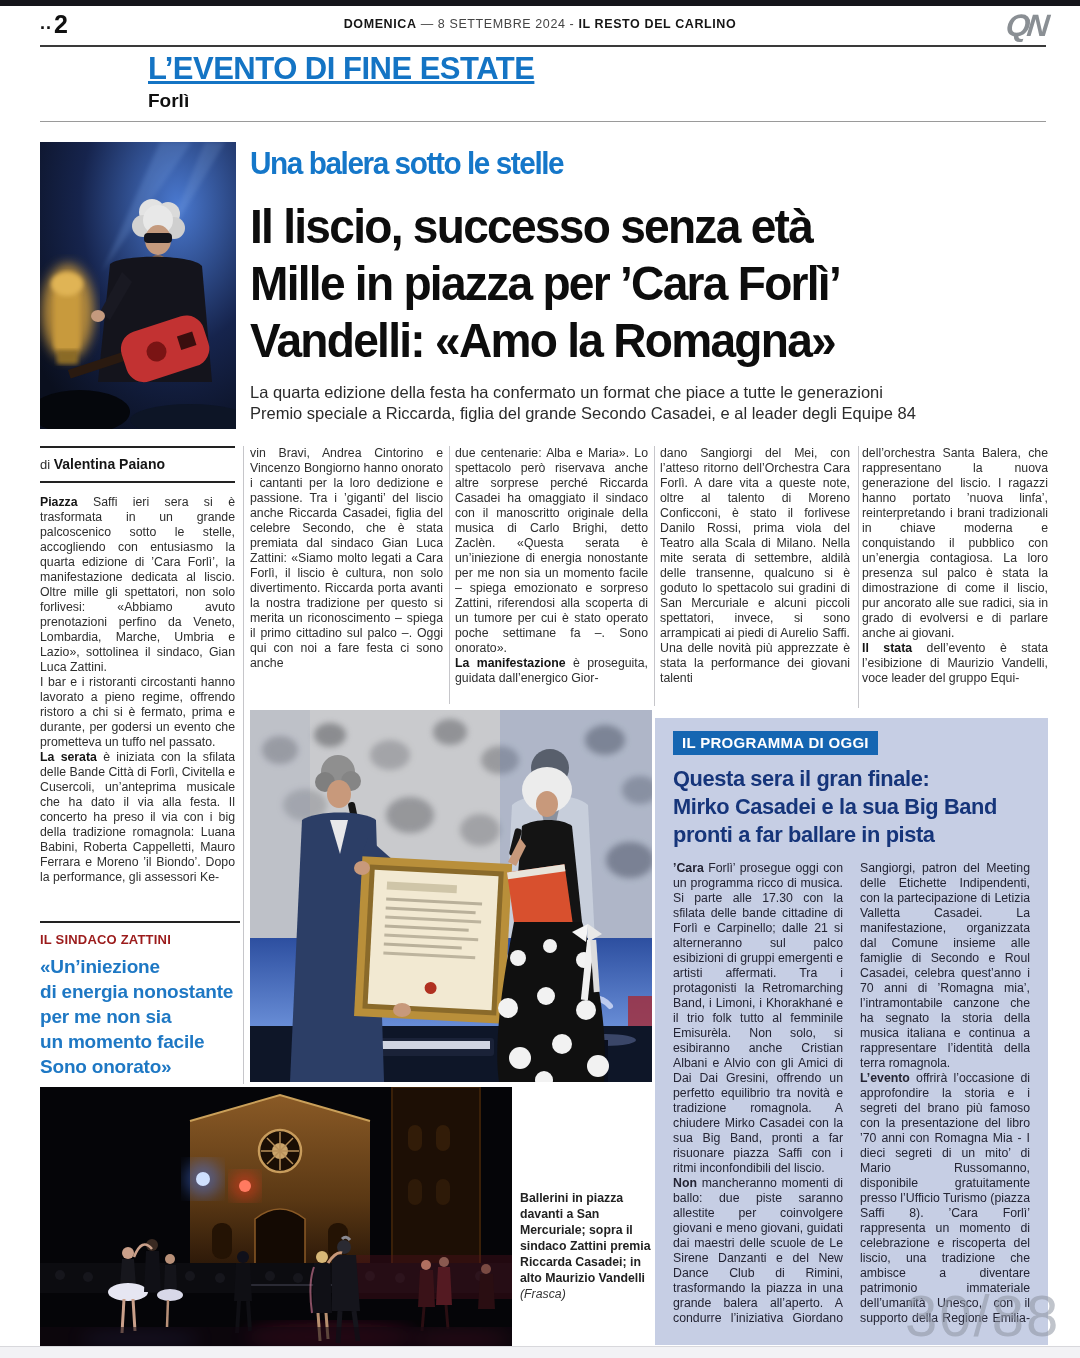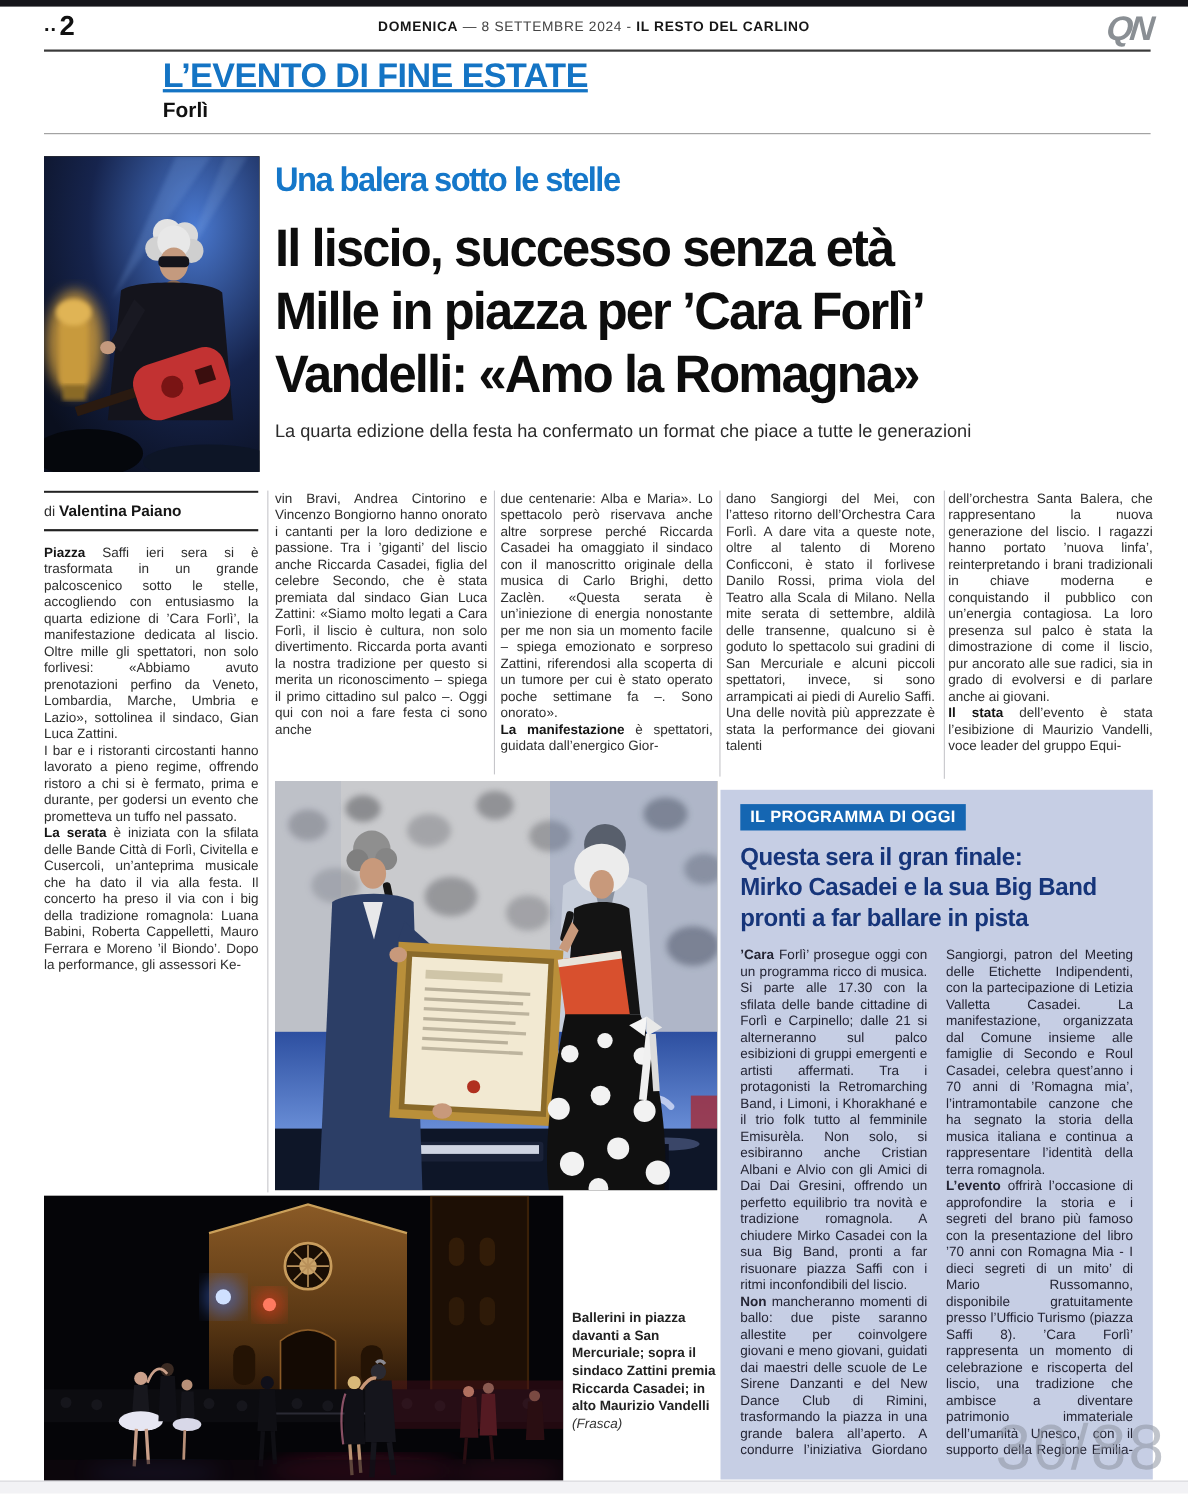--- a/index.html
+++ b/index.html
@@ -129,52 +129,61 @@
     </svg>
   </figure>
 
   <h2 class="abs deck" style="margin:0;"><span class="squeeze">Una balera sotto le stelle</span></h2>
   <h1 class="abs hline hl1" style="margin:0;"><span class="squeeze">Il liscio, successo senza età</span></h1>
   <h1 class="abs hline hl2" style="margin:0;"><span class="squeeze">Mille in piazza per ’Cara Forlì’</span></h1>
   <h1 class="abs hline hl3" style="margin:0;text-align:center;"><span class="squeeze">Vandelli: «Amo la Romagna»</span></h1>
 
   <div class="abs standfirst">
     <div>La quarta edizione della festa ha confermato un format che piace a tutte le generazioni</div>
+    <div>Premio speciale a Riccarda, figlia del grande Secondo Casadei, e al leader degli Equipe 84</div>
   </div>
 
   <div class="abs col col1">
     <div class="byline"><span>di </span><b>Valentina Paiano</b></div>
     <p><b>Piazza</b><span> Saffi ieri sera si è trasformata in un grande palcoscenico sotto le stelle, accogliendo con entusiasmo la quarta edizione di ’Cara Forlì’, la manifestazione dedicata al liscio. Oltre mille gli spettatori, non solo forlivesi: «Abbiamo avuto prenotazioni perfino da Veneto, Lombardia, Marche, Umbria e Lazio», sottolinea il sindaco, Gian Luca Zattini.</span></p>
     <p><span>I bar e i ristoranti circostanti hanno lavorato a pieno regime, offrendo ristoro a chi si è fermato, prima e durante, per godersi un evento che prometteva un tuffo nel passato.</span></p>
     <p><b>La serata</b><span> è iniziata con la sfilata delle Bande Città di Forlì, Civitella e Cusercoli, un’anteprima musicale che ha dato il via alla festa. Il concerto ha preso il via con i big della tradizione romagnola: Luana Babini, Roberta Cappelletti, Mauro Ferrara e Moreno ’il Biondo’. Dopo la performance, gli assessori Ke-</span></p>
   </div>
 
   <div class="abs col col2">
     <p><span>vin Bravi, Andrea Cintorino e Vincenzo Bongiorno hanno onorato i cantanti per la loro dedizione e passione. Tra i ’giganti’ del liscio anche Riccarda Casadei, figlia del celebre Secondo, che è stata premiata dal sindaco Gian Luca Zattini: «Siamo molto legati a Cara Forlì, il liscio è cultura, non solo divertimento. Riccarda porta avanti la nostra tradizione per questo si merita un riconoscimento – spiega il primo cittadino sul palco –. Oggi qui con noi a fare festa ci sono anche</span></p>
   </div>
 
   <div class="abs col col3">
     <p><span>due centenarie: Alba e Maria». Lo spettacolo però riservava anche altre sorprese perché Riccarda Casadei ha omaggiato il sindaco con il manoscritto originale della musica di Carlo Brighi, detto Zaclèn. «Questa serata è un’iniezione di energia nonostante per me non sia un momento facile – spiega emozionato e sorpreso Zattini, riferendosi alla scoperta di un tumore per cui è stato operato poche settimane fa –. Sono onorato».</span></p>
-    <p><b>La manifestazione</b><span> è spettatori, guidata dall’energico Gior-</span></p>
+    <p><b>La manifestazione</b><span> è proseguita, guidata dall’energico Gior-</span></p>
   </div>
 
   <div class="abs col col4">
     <p><span>dano Sangiorgi del Mei, con l’atteso ritorno dell’Orchestra Cara Forlì. A dare vita a queste note, oltre al talento di Moreno Conficconi, è stato il forlivese Danilo Rossi, prima viola del Teatro alla Scala di Milano. Nella mite serata di settembre, aldilà delle transenne, qualcuno si è goduto lo spettacolo sui gradini di San Mercuriale e alcuni piccoli spettatori, invece, si sono arrampicati ai piedi di Aurelio Saffi. Una delle novità più apprezzate è stata la performance dei giovani talenti</span></p>
   </div>
 
   <div class="abs col col5">
     <p><span>dell’orchestra Santa Balera, che rappresentano la nuova generazione del liscio. I ragazzi hanno portato ’nuova linfa’, reinterpretando i brani tradizionali in chiave moderna e conquistando il pubblico con un’energia contagiosa. La loro presenza sul palco è stata la dimostrazione di come il liscio, pur ancorato alle sue radici, sia in grado di evolversi e di parlare anche ai giovani.</span></p>
     <p><b>Il stata</b><span> dell’evento è stata l’esibizione di Maurizio Vandelli, voce leader del gruppo Equi-</span></p>
   </div>
 
   <div class="abs vsep vs1"></div>
   <div class="abs vsep vs2"></div>
   <div class="abs vsep vs3"></div>
   <div class="abs vsep vs4"></div>
 
+  <div class="abs pullquote">
+    <div class="pq-label">IL SINDACO ZATTINI</div>
+    <div class="pq-text">«Un’iniezione
+di energia nonostante
+per me non sia
+un momento facile
+Sono onorato»</div>
+  </div>
 
   <figure class="abs photo photo2" style="margin:0;">
     <svg viewBox="0 0 402 372" preserveAspectRatio="none">
       <defs>
         <linearGradient id="g2" x1="0" y1="0" x2="0" y2="1">
           <stop offset="0%" stop-color="#2d4fa0"></stop>
             <stop offset="100%" stop-color="#6a8fd8"></stop>
         </linearGradient>
         <filter id="b3">
             <feGaussianBlur stdDeviation="3"></feGaussianBlur>

